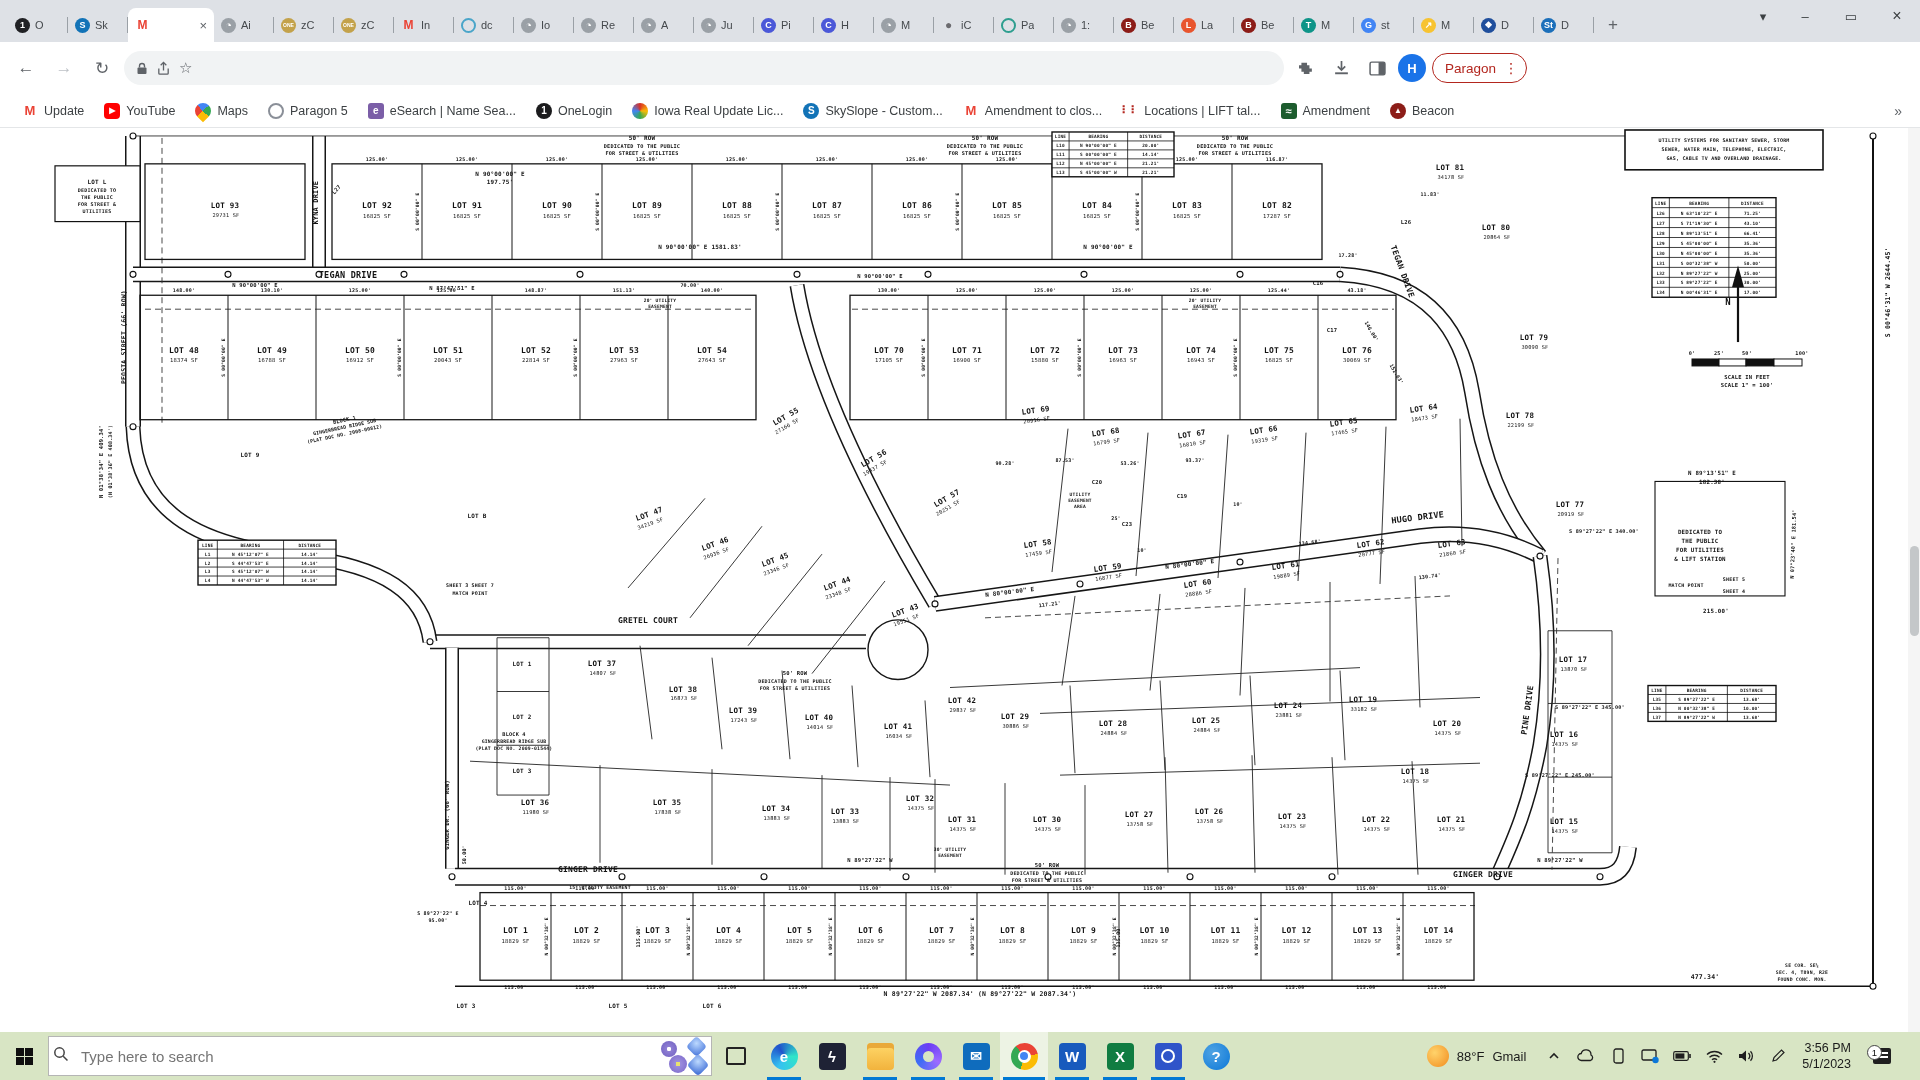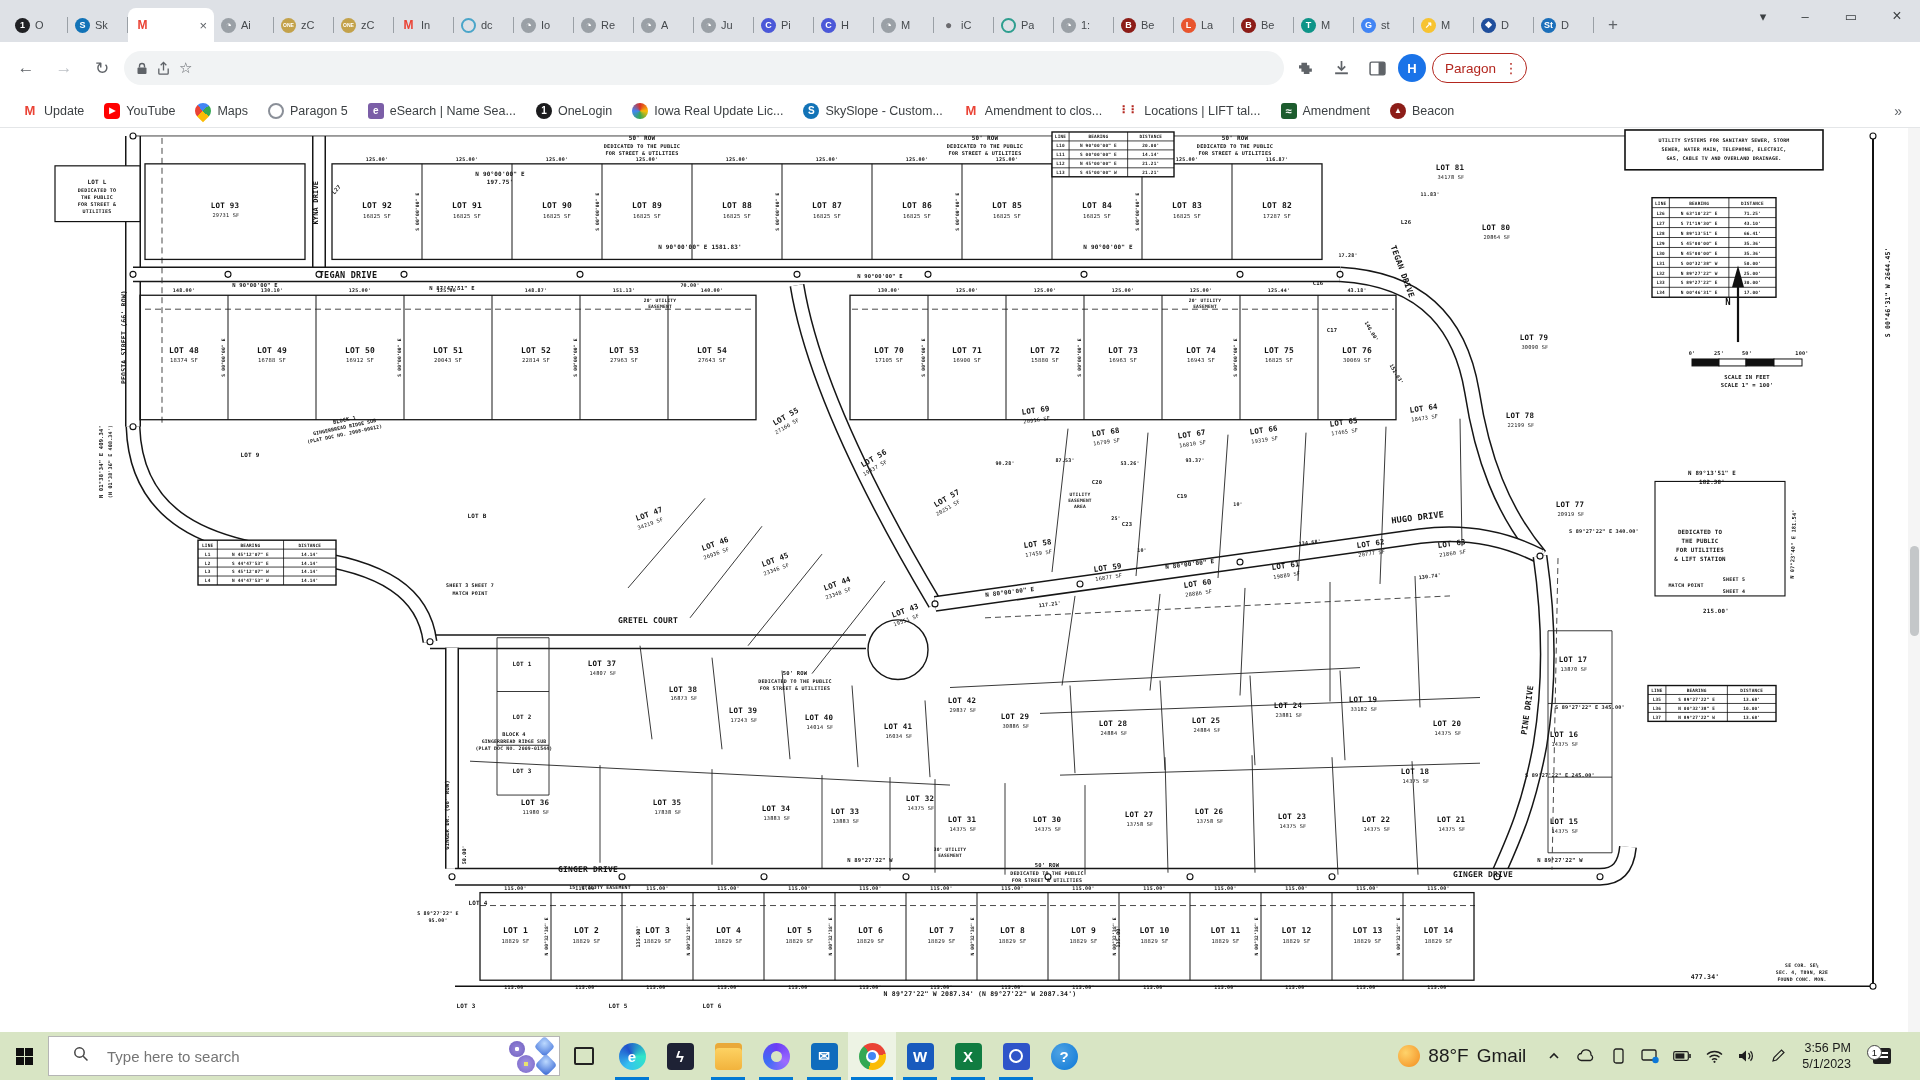--- a/index.html
+++ b/index.html
@@ -49,27 +49,27 @@
   .vthumb { position:absolute; right:1px; top:418px; width:9px; height:90px; background:#c4c7c9; border-radius:5px; }
 
   
   .taskbar { height:48px; background:#d8e5c4; display:flex; align-items:stretch; position:relative; }
   .tbtile { width:48px; display:flex; align-items:center; justify-content:center; position:relative; }
   .tbtile.running::after { content:""; position:absolute; bottom:0; left:7px; right:7px; height:3px; background:#0078d4; }
   .tbtile.activeapp { background:rgba(255,255,255,.55); }
   .tbtile.activeapp::after { content:""; position:absolute; bottom:0; left:3px; right:3px; height:3px; background:#0078d4; }
   .startsq { width:17px; height:17px; display:grid; grid-template-columns:8px 8px; grid-template-rows:8px 8px; gap:1px; }
   .startsq i { background:#0f0f0f; }
-  .searchbox { width:512px; background:#fff; border:1px solid #b5b5b5; display:flex; align-items:center; margin:4px 0; padding:0 0 0 24px; gap:18px; position:relative; }
+  .searchbox { width:664px; background:#fff; border:1px solid #b5b5b5; display:flex; align-items:center; margin:4px 0; padding:0 0 0 4px; gap:12px; position:relative; }
   .searchbox input { border:none; outline:none; font-size:15px; color:#444; flex:1; font-family:"Liberation Sans",sans-serif; background:transparent; }
   .sflower { width:52px; height:38px; position:relative; overflow:hidden; flex:0 0 52px; }
   .petal { position:absolute; border-radius:50%; }
   .appic { width:27px; height:27px; border-radius:4px; display:flex; align-items:center; justify-content:center; color:#fff; font-weight:bold; font-size:15px; position:relative; }
   .tray { margin-left:auto; display:flex; align-items:center; gap:10px; padding-right:6px; }
-  .weather { display:flex; align-items:center; gap:8px; font-size:19px; color:#1b1b1b; padding:0 8px; }
+  .weather { display:flex; align-items:center; gap:8px; font-size:13px; color:#1b1b1b; padding:0 8px; }
   .sun { width:22px; height:22px; border-radius:50%; background:radial-gradient(circle at 35% 35%, #ffd36b, #f28c1e); }
   .trayic { width:20px; height:22px; display:flex; align-items:center; justify-content:center; color:#1f1f1f; }
   .clock { text-align:right; font-size:12.5px; color:#1b1b1b; line-height:1.3; padding:0 4px; }
   .notif { width:34px; display:flex; align-items:center; justify-content:center; position:relative; }
   .notifsq { width:18px; height:16px; background:#1f1f1f; border-radius:2px; position:relative; }
   .notifsq::before { content:""; position:absolute; left:3px; top:4px; right:3px; height:2px; background:#fff; box-shadow:0 4px 0 #fff; }
   .nbadge { position:absolute; left:2px; bottom:4px; width:15px; height:15px; border-radius:50%; background:#fff; border:1px solid #444;
             font-size:9.5px; display:flex; align-items:center; justify-content:center; color:#111; }
   .showdesk { width:5px; border-left:1px solid #9fae88; }
 </style>

